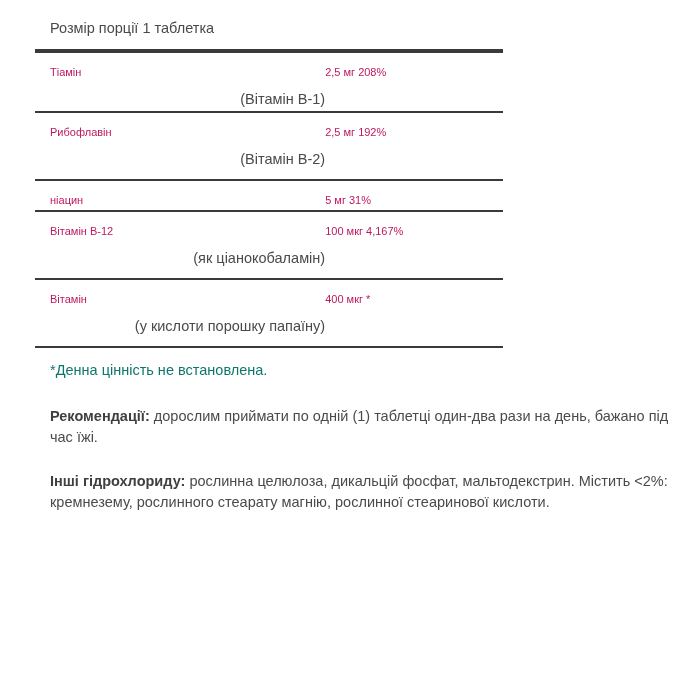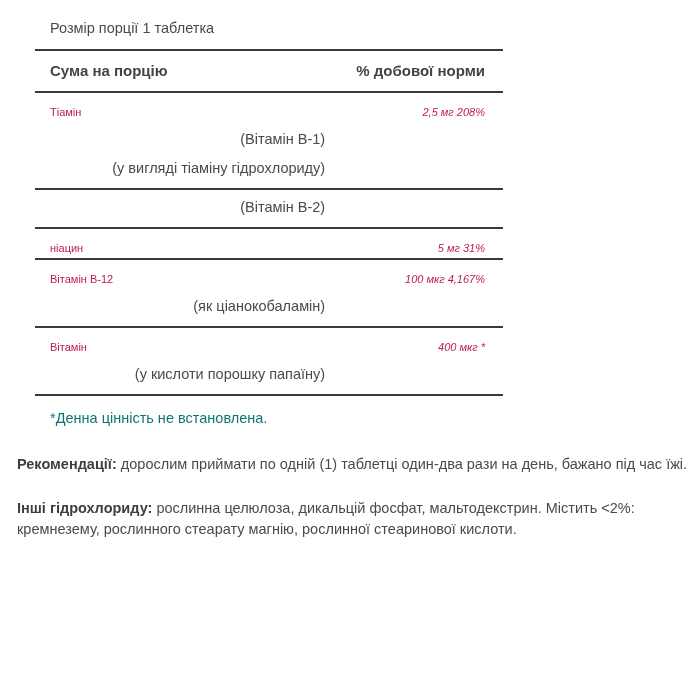--- a/index.html
+++ b/index.html
@@ -61,42 +61,42 @@
   }
   .head-row .col-name  { padding-left: 15px; }
   .head-row .col-value { text-align: right; padding-right: 18px; }
 
   .main-row td {
     font-size: 11px;
     color: #be185d;
     padding: 13px 0 4px 0;
   }
   .main-row .col-name  { padding-left: 15px; }
-  .main-row .col-value { text-align: right; padding-right: 18px; white-space: nowrap; font-style: italic; }
+  .main-row .col-value { text-align: left; padding-right: 18px; white-space: nowrap; }
 
   .sub-row td {
     font-size: 14.5px;
     color: #4a4a4a;
     padding: 9px 0 4px 0;
   }
   .sub-row .col-name { padding-left: 25px; text-align: right; }
 
   .sub-row.last td { padding-bottom: 12px; }
 
   
   .footnote {
     font-size: 14.5px;
     color: #0f766e;
     padding: 13px 0 0 15px;
     line-height: 1.35;
   }
 
   
   .note-block {
-    padding: 0 10px 0 17px;
+    padding: 0 10px 0 50px;
     box-sizing: border-box;
     width: 700px;
   }
   .note {
     font-size: 14.5px;
     line-height: 1.45;
     color: #4a4a4a;
     margin: 0;
   }
   .note-recommend { padding-top: 26px; }
@@ -114,47 +114,43 @@
   <div class="serving-size">Розмір порції 1 таблетка</div>
 
   <table class="facts-table">
     <tbody>
 
       <tr class="rule-top">
         <td class="col-name"></td>
         <td class="col-value"></td>
       </tr>
 
-      <tr class="head-row">
-        <td class="col-name">Сума на порцію</td>
-        <td class="col-value">% добової норми</td>
-      </tr>
 
       <tr class="rule-head">
         <td class="col-name"></td>
         <td class="col-value"></td>
       </tr>
 
       <tr class="main-row">
         <td class="col-name">Тіамін</td>
         <td class="col-value">2,5 мг 208%</td>
       </tr>
       <tr class="sub-row">
         <td class="col-name">(Вітамін B-1)</td>
         <td class="col-value"></td>
       </tr>
-      <tr class="sub-row last">
-        <td class="col-name">(у вигляді тіаміну гідрохлориду)</td>
-        <td class="col-value"></td>
-      </tr>
-      <tr class="rule-row">
-        <td class="col-name"></td>
-        <td class="col-value"></td>
-      </tr>
-
+      <tr class="rule-row">
+        <td class="col-name"></td>
+        <td class="col-value"></td>
+      </tr>
+
+      <tr class="main-row">
+        <td class="col-name">Рибофлавін</td>
+        <td class="col-value">2,5 мг 192%</td>
+      </tr>
       <tr class="sub-row last">
         <td class="col-name">(Вітамін B-2)</td>
         <td class="col-value"></td>
       </tr>
       <tr class="rule-row">
         <td class="col-name"></td>
         <td class="col-value"></td>
       </tr>
 
       <tr class="main-row">

